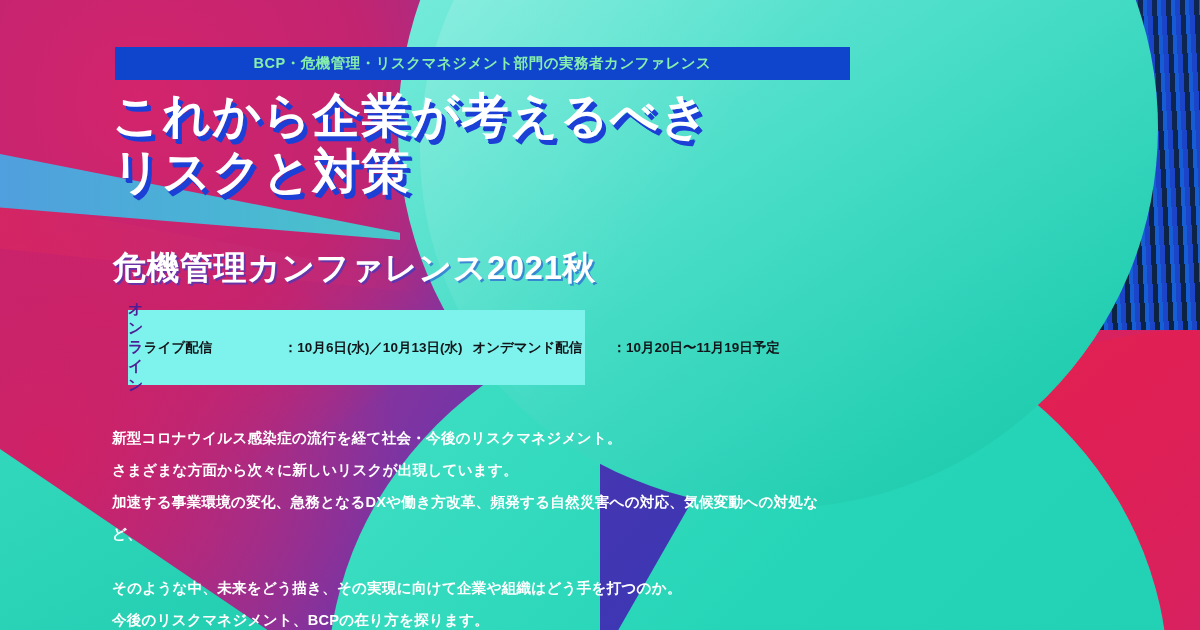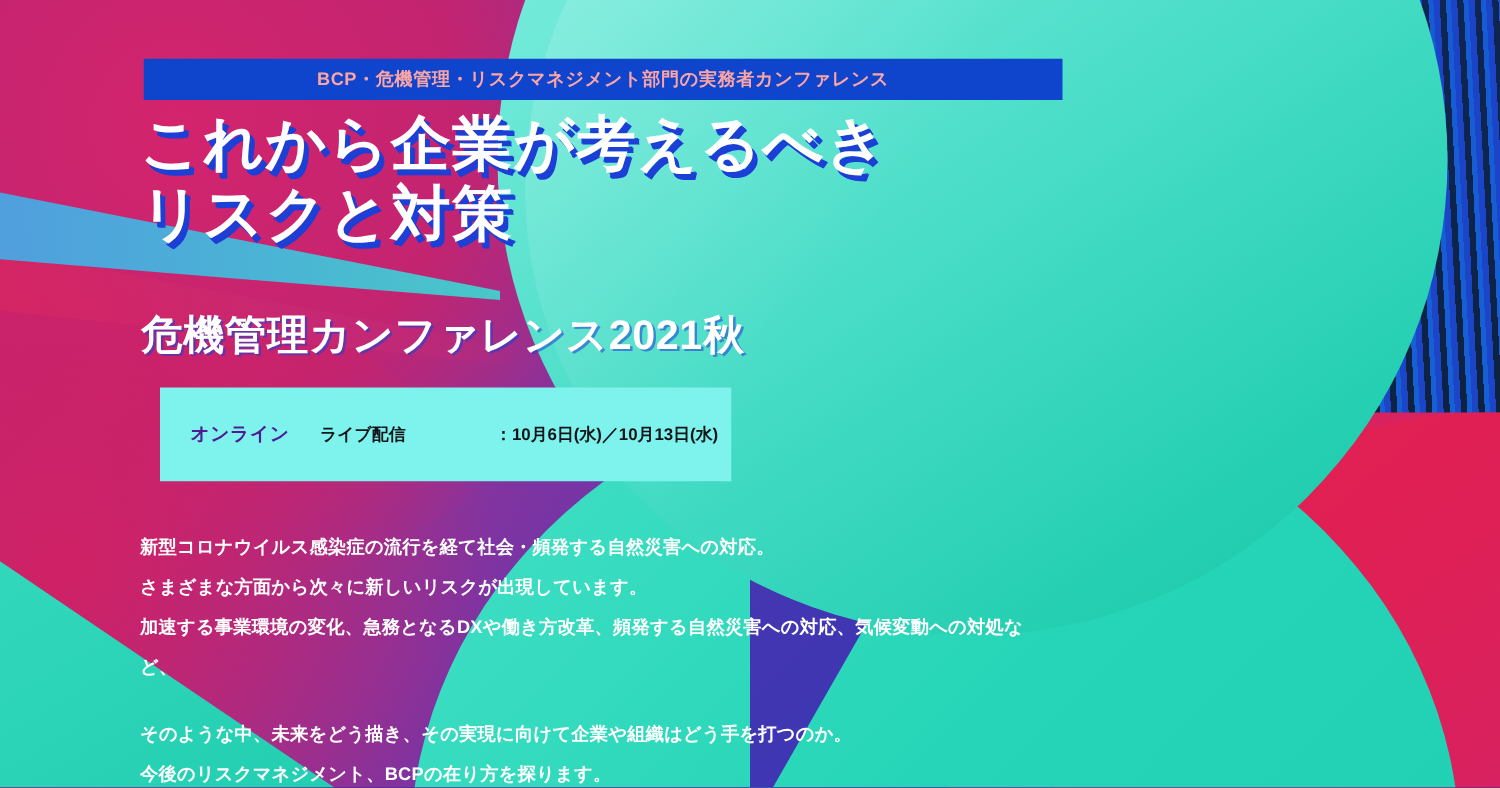--- a/index.html
+++ b/index.html
@@ -109,21 +109,21 @@
   }
 
   
   .content{position:absolute;inset:0;}
 
   .ribbon{
     position:absolute;left:115px;top:47px;width:735px;height:33px;
     background:#0f44cc;display:flex;align-items:center;justify-content:center;
   }
   .ribbon-text{
-    color:#fca5a5;font-size:14.5px;font-weight:bold;letter-spacing:.5px;
+    color:#86efac;font-size:14.5px;font-weight:bold;letter-spacing:.5px;
     white-space:nowrap;
   }
 
   .headline{
     position:absolute;left:112px;top:88px;width:900px;
     color:#ffffff;font-size:48px;font-weight:bold;line-height:1.16;
     letter-spacing:1px;
     text-shadow:3px 4px 0 #1c3fd6, 4px 5px 0 #1c3fd6;
   }
   .headline span{display:block;}
@@ -189,25 +189,29 @@
 
     <div class="subhead">危機管理カンファレンス2021秋</div>
 
     <div class="infobox">
       <div class="infobox-left">オンライン</div>
       <div class="infobox-rows">
         <div class="inforow">
           <span class="inforow-label">ライブ配信</span>
           <span class="inforow-value">：10月6日(水)／10月13日(水)</span>
         </div>
+        <div class="inforow">
+          <span class="inforow-label">オンデマンド配信</span>
+          <span class="inforow-value">：10月20日〜11月19日予定</span>
+        </div>
       </div>
     </div>
 
     <div class="body-copy">
-      <p>新型コロナウイルス感染症の流行を経て社会・頻発する自然災害への対応。</p>
+      <p>新型コロナウイルス感染症の流行を経て社会・今後のリスクマネジメント。</p>
       <p>さまざまな方面から次々に新しいリスクが出現しています。</p>
       <p>加速する事業環境の変化、急務となるDXや働き方改革、頻発する自然災害への対応、気候変動への対処など、</p>
       <div class="gap"></div>
       <p>そのような中、未来をどう描き、その実現に向けて企業や組織はどう手を打つのか。</p>
       <p>今後のリスクマネジメント、BCPの在り方を探ります。</p>
     </div>
 
   </div>
 </div>
 

